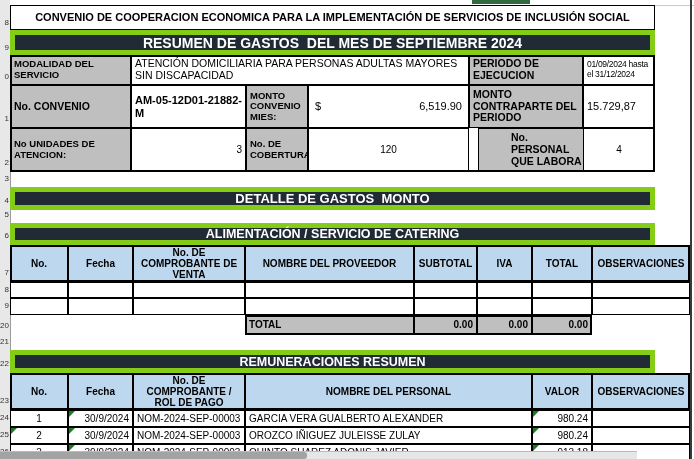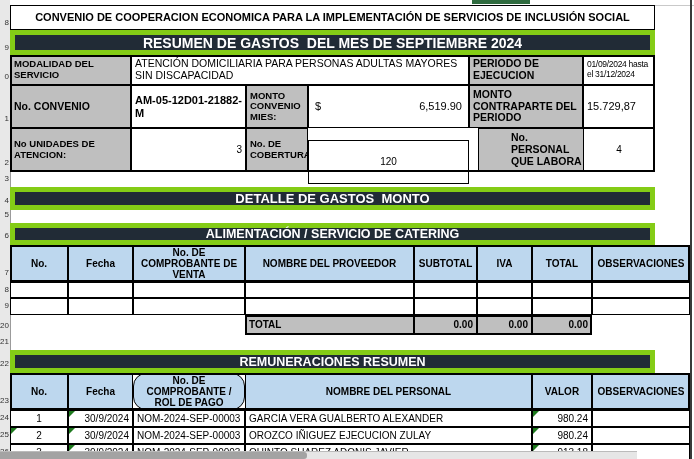--- a/index.html
+++ b/index.html
@@ -67,21 +67,21 @@
   <div class="c" style="left:308px;top:85px;width:161px;height:43px;font-size:11px;justify-content:space-between;padding:1px 6px;">
     <span>$</span>
     <span>6,519.90</span>
   </div>
   <div class="c gray" style="left:469px;top:85px;width:114px;height:43px;font-size:10.5px;">MONTO CONTRAPARTE DEL PERIODO</div>
   <div class="c" style="left:583px;top:85px;width:72px;height:43px;font-size:11px;">15.729,87</div>
 
   <div class="c gray" style="left:10px;top:128px;width:121px;height:44px;font-size:9.5px;">No UNIDADES DE ATENCION:</div>
   <div class="c rt" style="left:131px;top:128px;width:115px;height:44px;">3</div>
   <div class="c gray" style="left:246px;top:128px;width:62px;height:44px;font-size:9.5px;">No. DE COBERTURA</div>
-  <div class="c ctr" style="left:308px;top:128px;width:161px;height:44px;margin-top:12px;">120</div>
+  <div class="c ctr" style="left:308px;top:128px;width:161px;height:44px;">120</div>
   <div class="c gray" style="left:478px;top:128px;width:114px;height:44px;font-size:10.5px;padding-left:32px;">No. PERSONAL QUE LABORA</div>
   <div class="c ctr" style="left:583px;top:128px;width:72px;height:44px;">4</div>
 
   <div class="ovl" style="left:10px;top:55px;width:645px;height:117px;"></div>
 
   <div class="bar" style="left:10px;top:187px;width:645px;height:23px;font-size:13px;">DETALLE DE GASTOS  MONTO</div>
 
   <div class="bar" style="left:10px;top:223px;width:645px;height:22px;font-size:12.5px;">ALIMENTACIÓN / SERVICIO DE CATERING</div>
 
   <div class="c blue" style="left:10px;top:245px;width:58px;height:37px;">No.</div>
@@ -115,21 +115,21 @@
   <div class="c gray" style="left:245px;top:315px;width:169px;height:20px;">TOTAL</div>
   <div class="c gray rt" style="left:414px;top:315px;width:63px;height:20px;">0.00</div>
   <div class="c gray rt" style="left:477px;top:315px;width:55px;height:20px;">0.00</div>
   <div class="c gray rt" style="left:532px;top:315px;width:60px;height:20px;">0.00</div>
   <div class="ovl" style="left:245px;top:315px;width:347px;height:20px;"></div>
 
   <div class="bar" style="left:10px;top:350px;width:645px;height:23px;font-size:12.5px;">REMUNERACIONES RESUMEN</div>
 
   <div class="c blue" style="left:10px;top:373px;width:58px;height:37px;">No.</div>
   <div class="c blue" style="left:68px;top:373px;width:65px;height:37px;">Fecha</div>
-  <div class="c blue" style="left:133px;top:373px;width:112px;height:37px;border-radius:13px;">No. DE COMPROBANTE / ROL DE PAGO</div>
+  <div class="c blue" style="left:133px;top:373px;width:112px;height:37px;">No. DE COMPROBANTE / ROL DE PAGO</div>
   <div class="c blue" style="left:245px;top:373px;width:287px;height:37px;">NOMBRE DEL PERSONAL</div>
   <div class="c blue" style="left:532px;top:373px;width:60px;height:37px;">VALOR</div>
   <div class="c blue" style="left:592px;top:373px;width:98px;height:37px;">OBSERVACIONES</div>
   <div class="ovl" style="left:10px;top:373px;width:680px;height:37px;"></div>
 
   <div class="c ctr" style="left:10px;top:410px;width:58px;height:17px;">1</div>
   <div class="c rt" style="left:68px;top:410px;width:65px;height:17px;">
     <i class="tri"></i>
     <span>30/9/2024</span>
   </div>
@@ -143,21 +143,21 @@
 
   <div class="c ctr" style="left:10px;top:427px;width:58px;height:17px;">
     <i class="tri"></i>
     <span>2</span>
   </div>
   <div class="c rt" style="left:68px;top:427px;width:65px;height:17px;">
     <i class="tri"></i>
     <span>30/9/2024</span>
   </div>
   <div class="c nowrap" style="left:133px;top:427px;width:112px;height:17px;">NOM-2024-SEP-00003</div>
-  <div class="c nowrap" style="left:245px;top:427px;width:287px;height:17px;">OROZCO IÑIGUEZ EJECUCION ZULAY</div>
+  <div class="c nowrap" style="left:245px;top:427px;width:287px;height:17px;">OROZCO IÑIGUEZ JULEISSE ZULAY</div>
   <div class="c rt" style="left:532px;top:427px;width:60px;height:17px;">
     <i class="tri"></i>
     <span>980.24</span>
   </div>
   <div class="c" style="left:592px;top:427px;width:98px;height:17px;"></div>
 
   <div class="c ctr" style="left:10px;top:444px;width:58px;height:17px;">3</div>
   <div class="c rt" style="left:68px;top:444px;width:65px;height:17px;">
     <i class="tri"></i>
     <span>30/9/2024</span>

